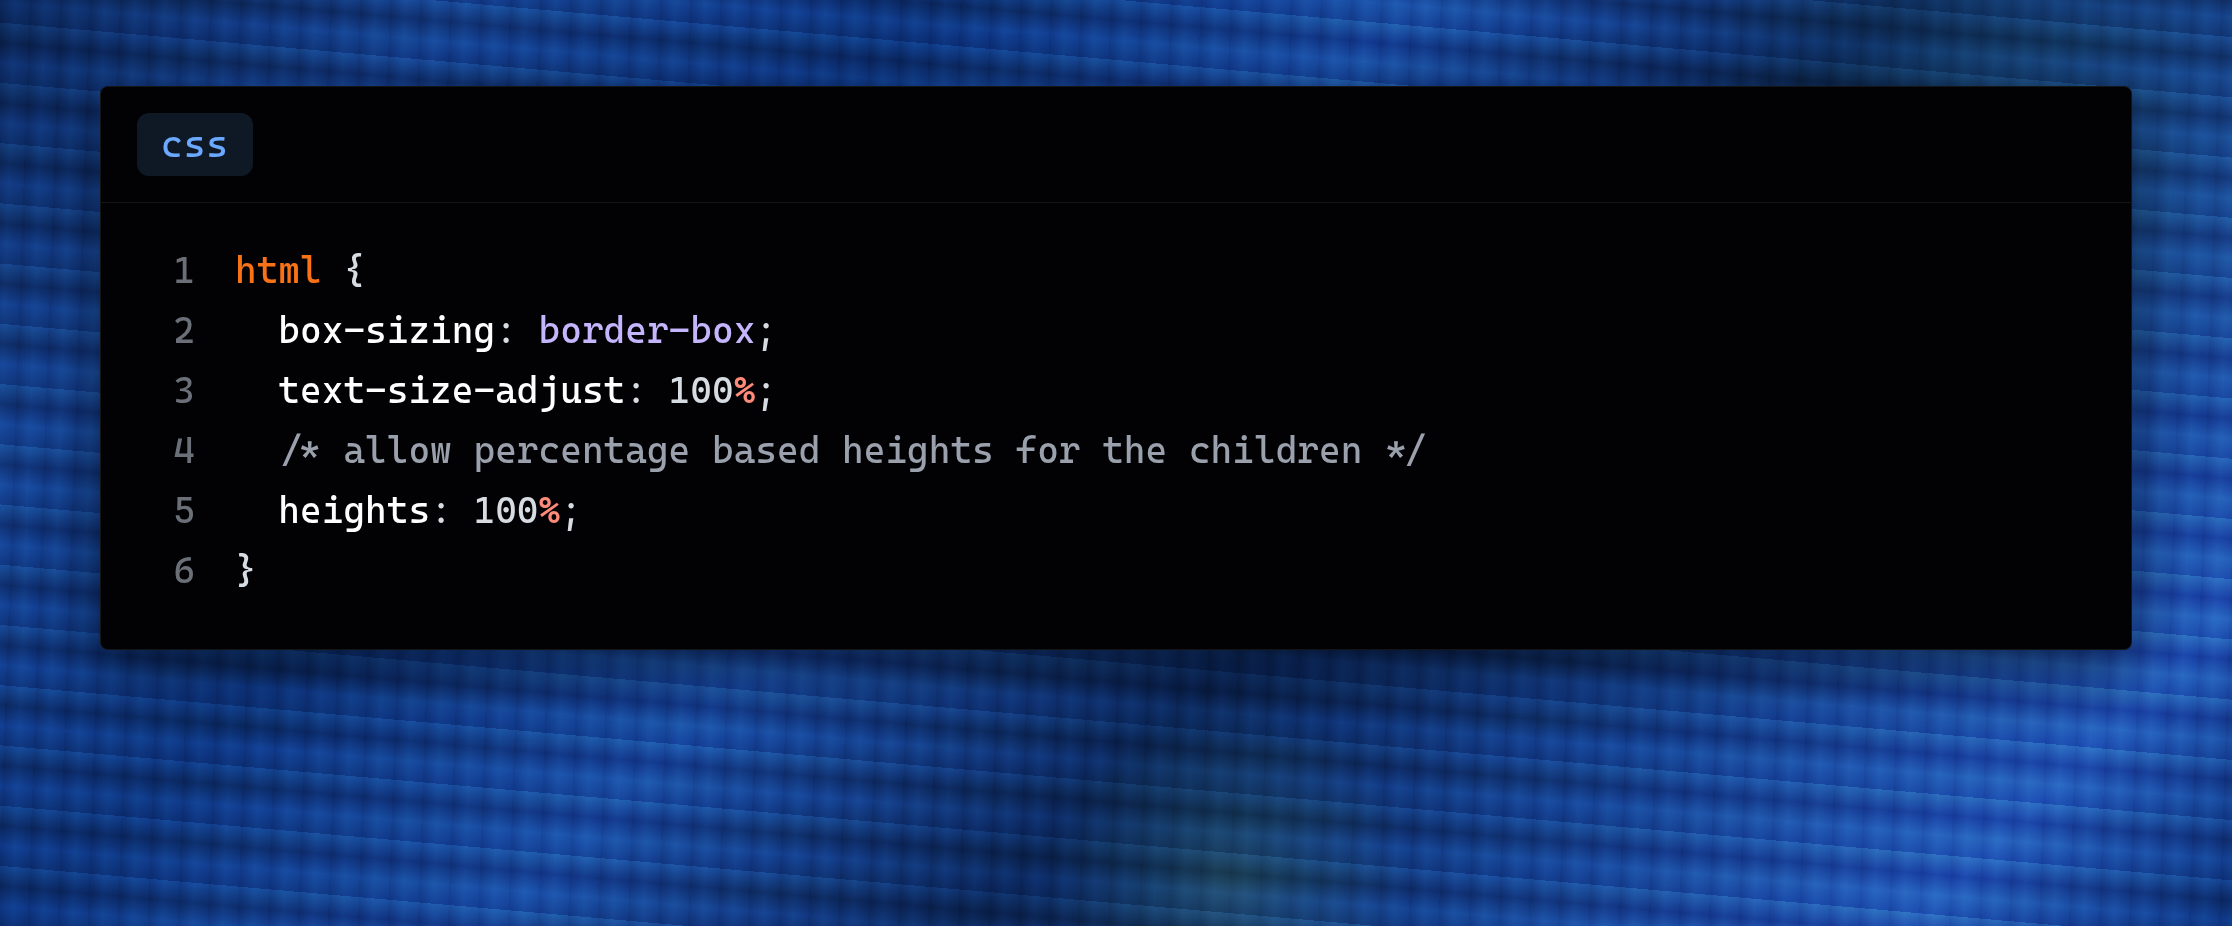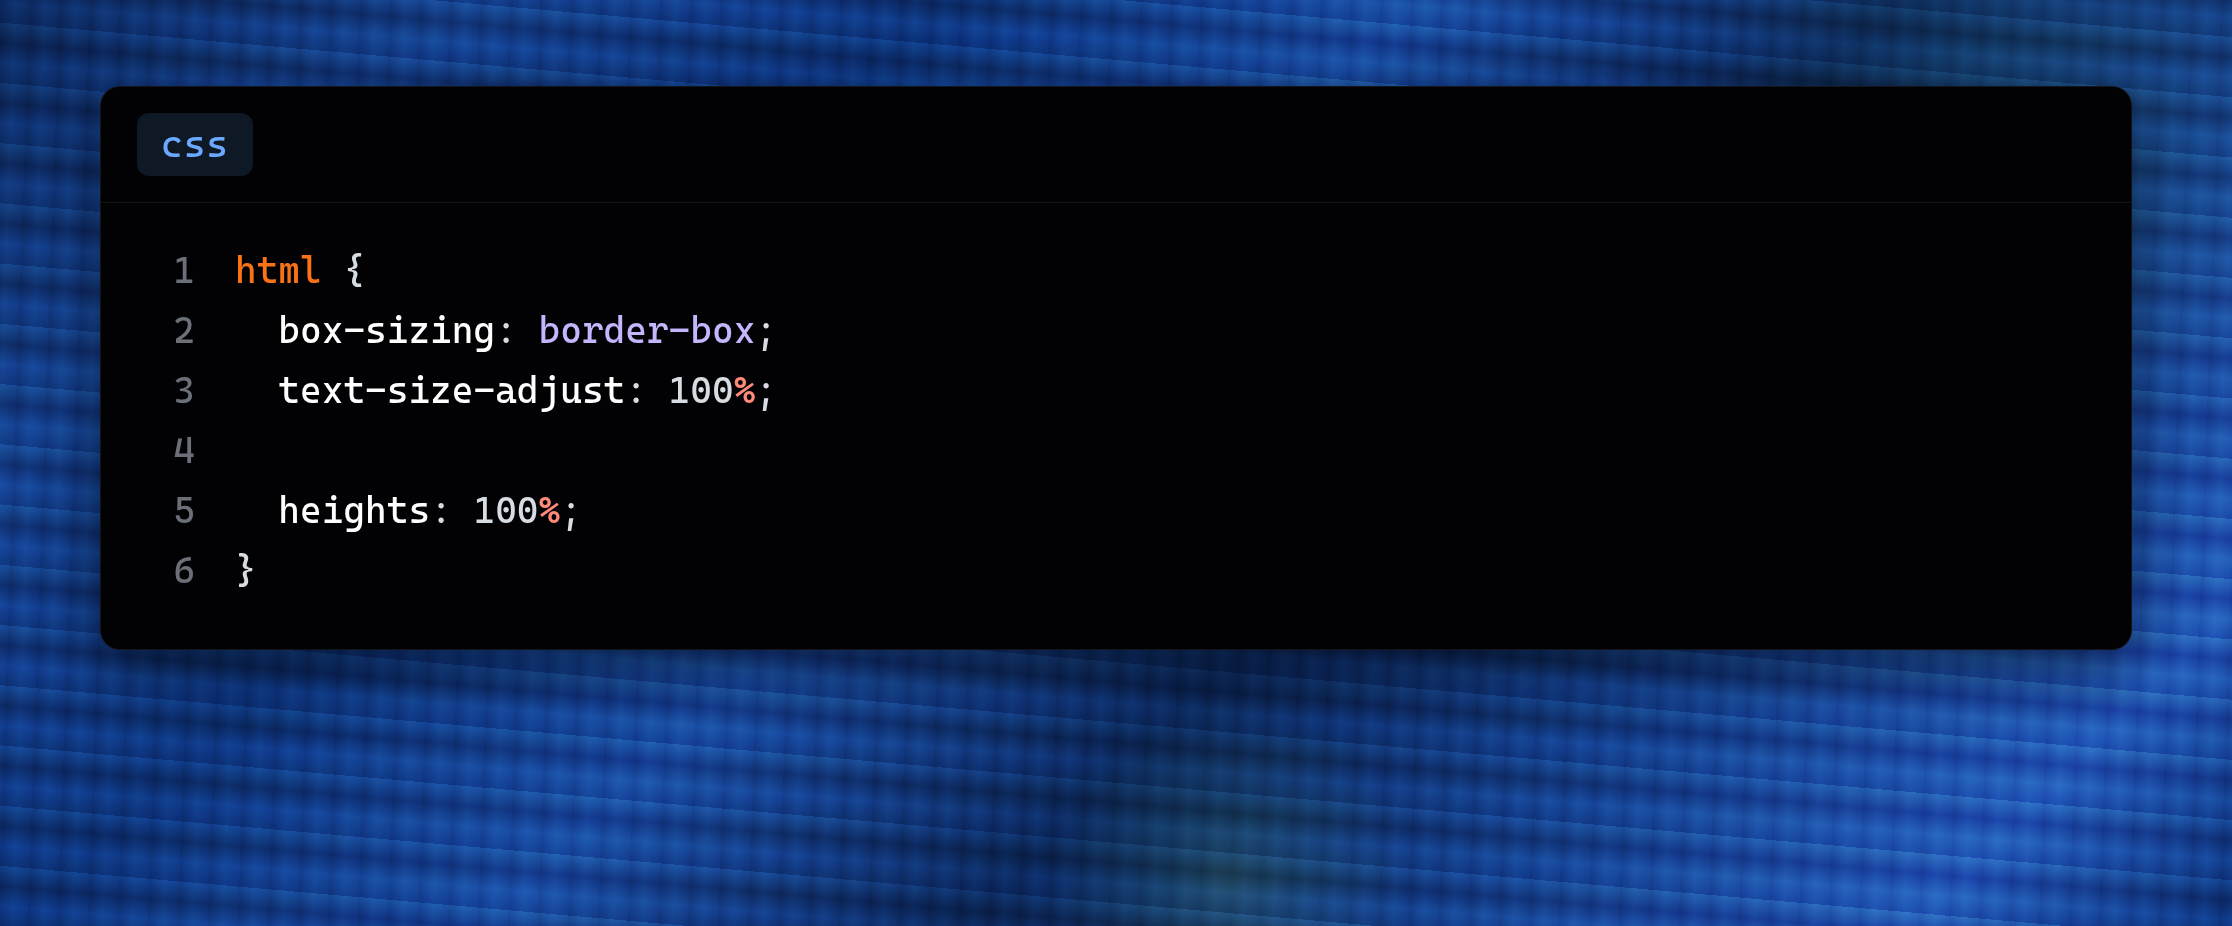--- a/index.html
+++ b/index.html
@@ -38,21 +38,21 @@
         repeating-linear-gradient(92deg, rgba(15,35,65,0.5) 0px, rgba(50,100,160,0.4) 15px, rgba(25,55,95,0.5) 30px);
       mix-blend-mode: soft-light;
     }
     
     .code-card {
       position: absolute;
       top: 86px;
       left: 100px;
       right: 100px;
       background: #020204;
-      border-radius: 20px;
+      border-radius: 8px;
       border: 1px solid rgba(255,255,255,0.08);
       box-shadow: 0 20px 60px rgba(0,0,0,0.5);
       z-index: 10;
       overflow: hidden;
     }
     
     .card-header {
       padding: 26px 36px 26px 36px;
       border-bottom: 1px solid rgba(255,255,255,0.08);
     }
@@ -106,17 +106,17 @@
 
 <div class="code-card">
   <div class="card-header">
     <span class="language-badge">css</span>
   </div>
   <div class="code-body">
 
   <div class="code-line"><span class="line-number">1</span><span class="code-content"><span class="tok-selector">html</span><span class="tok-punct"> {</span></span></div>
       <div class="code-line"><span class="line-number">2</span><span class="code-content"><span>  </span><span class="tok-prop">box-sizing</span><span class="tok-punct">: </span><span class="tok-value">border-box</span><span class="tok-punct">;</span></span></div>
       <div class="code-line"><span class="line-number">3</span><span class="code-content"><span>  </span><span class="tok-prop">text-size-adjust</span><span class="tok-punct">: </span><span class="tok-number">100</span><span class="tok-unit">%</span><span class="tok-punct">;</span></span></div>
-      <div class="code-line"><span class="line-number">4</span><span class="code-content"><span>  </span></span></div>
+      <div class="code-line"><span class="line-number">4</span><span class="code-content"><span>  </span><span class="tok-comment">/* allow percentage based heights for the children */</span></span></div>
       <div class="code-line"><span class="line-number">5</span><span class="code-content"><span>  </span><span class="tok-prop">heights</span><span class="tok-punct">: </span><span class="tok-number">100</span><span class="tok-unit">%</span><span class="tok-punct">;</span></span></div>
       <div class="code-line"><span class="line-number">6</span><span class="code-content"><span class="tok-punct">}</span></span></div>
     </div>
 </div>
 
 </body></html>

